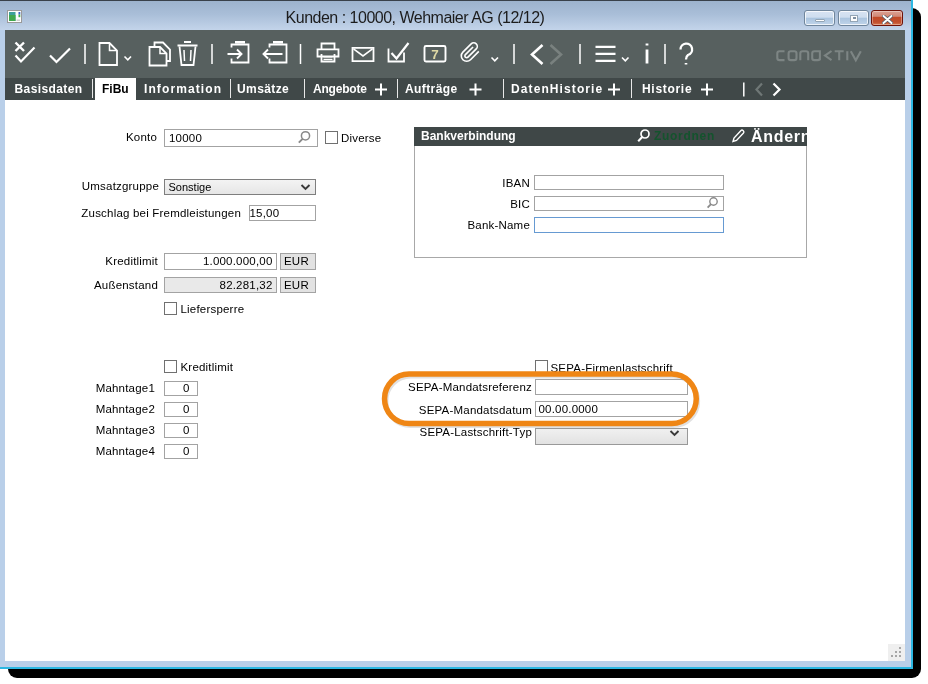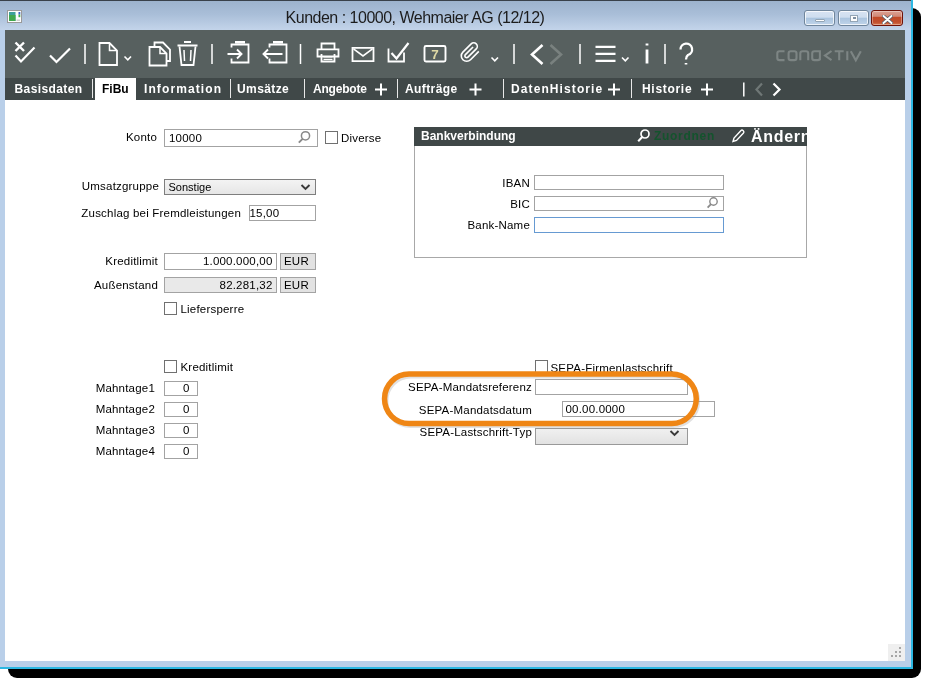--- a/index.html
+++ b/index.html
@@ -235,21 +235,21 @@
     <path d="M8 8.2 L4.6 11.6" stroke="#8a8a8a" stroke-width="1.8" fill="none"></path>
   </svg>
   <div class="lbl" style="left:430px; top:217.5px; width:100px;">Bank-Name</div>
   <div class="fld" style="left:533.5px; top:216.5px; width:190px; height:16px; border:1px solid #669ad2;"></div>
 
   <div class="cb" style="left:534.5px; top:360px;"></div>
   <div class="cblbl" style="left:550.5px; top:360.5px;">SEPA-Firmenlastschrift</div>
   <div class="lbl" style="left:399px; top:380px; width:133px;">SEPA-Mandatsreferenz</div>
   <div class="fld" style="left:534.5px; top:378.5px; width:153px; height:16px;"></div>
   <div class="lbl" style="left:399px; top:402.5px; width:133px;">SEPA-Mandatsdatum</div>
-  <div class="fld" style="left:534.5px; top:400.5px; width:153px; height:16px; line-height:14px; padding-left:3px;margin-left:27px;">00.00.0000</div>
+  <div class="fld" style="left:534.5px; top:400.5px; width:153px; height:16px; line-height:14px; padding-left:3px;">00.00.0000</div>
   <div class="lbl" style="left:399px; top:425px; width:133px;">SEPA-Lastschrift-Typ</div>
   <div class="abs" style="left:534.5px; top:427.5px; width:153px; height:17px; border:1px solid #999; background:linear-gradient(180deg,#f0f0f0,#e2e2e2);"></div>
   <svg class="abs" style="left:668.5px; top:429.5px;" width="12" height="8" viewBox="0 0 12 8">
     <path d="M1.5 1 L5.5 5 L9.5 1" stroke="#3a3a3a" stroke-width="1.9" fill="none"></path>
   </svg>
 
   <svg class="abs" style="left:376px; top:364px;" width="332" height="69" viewBox="0 0 332 69">
     <rect x="8.55" y="10.05" width="311.7" height="49.5" rx="24.5" ry="24.5" fill="none" stroke="#9a9a9a" stroke-width="4.5" opacity="0.3" transform="translate(1.6,2.3)"></rect>
     <rect x="8.55" y="10.05" width="311.7" height="49.5" rx="24.5" ry="24.5" fill="none" stroke="#ef8615" stroke-width="5.5"></rect>
   </svg>

